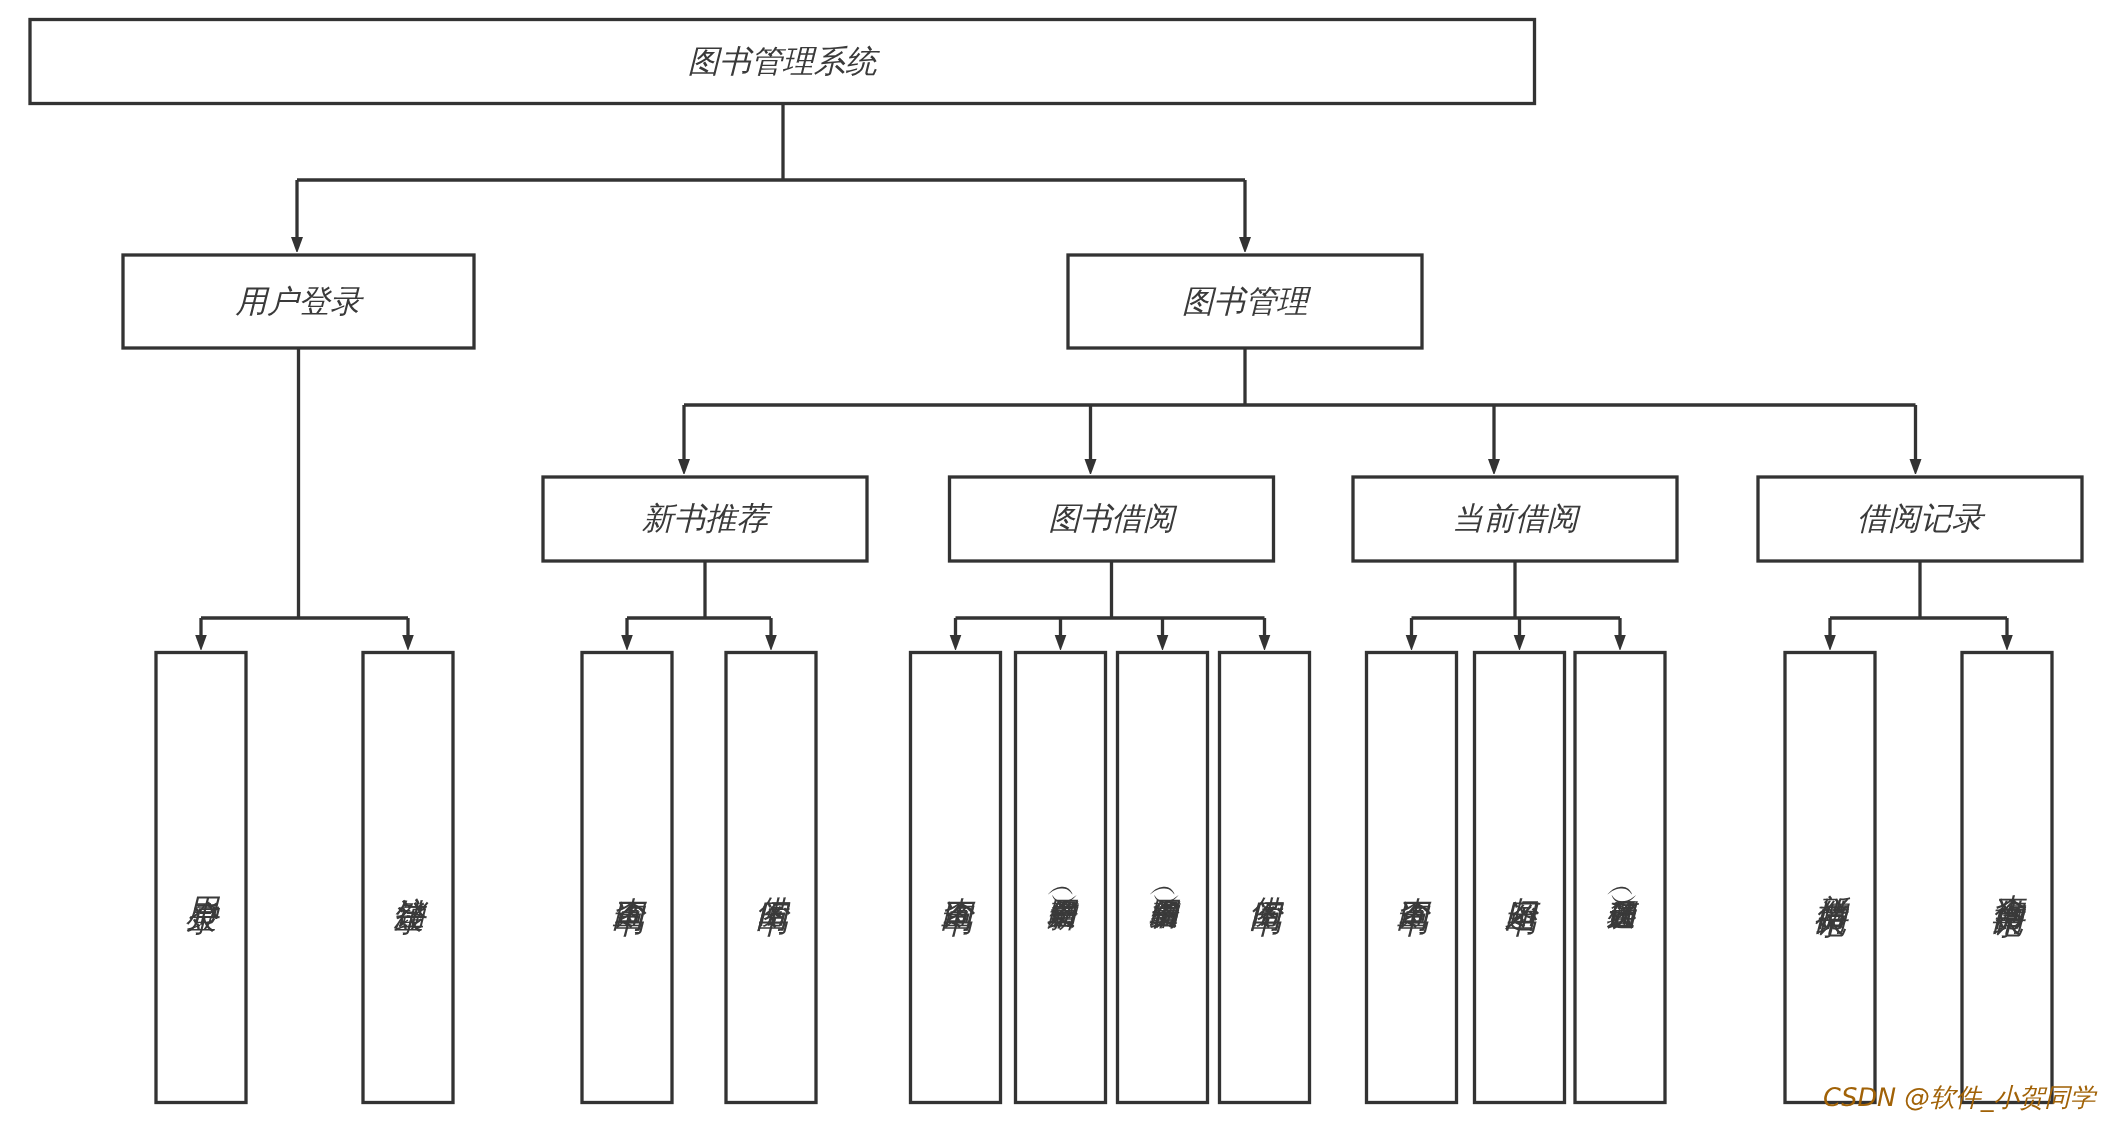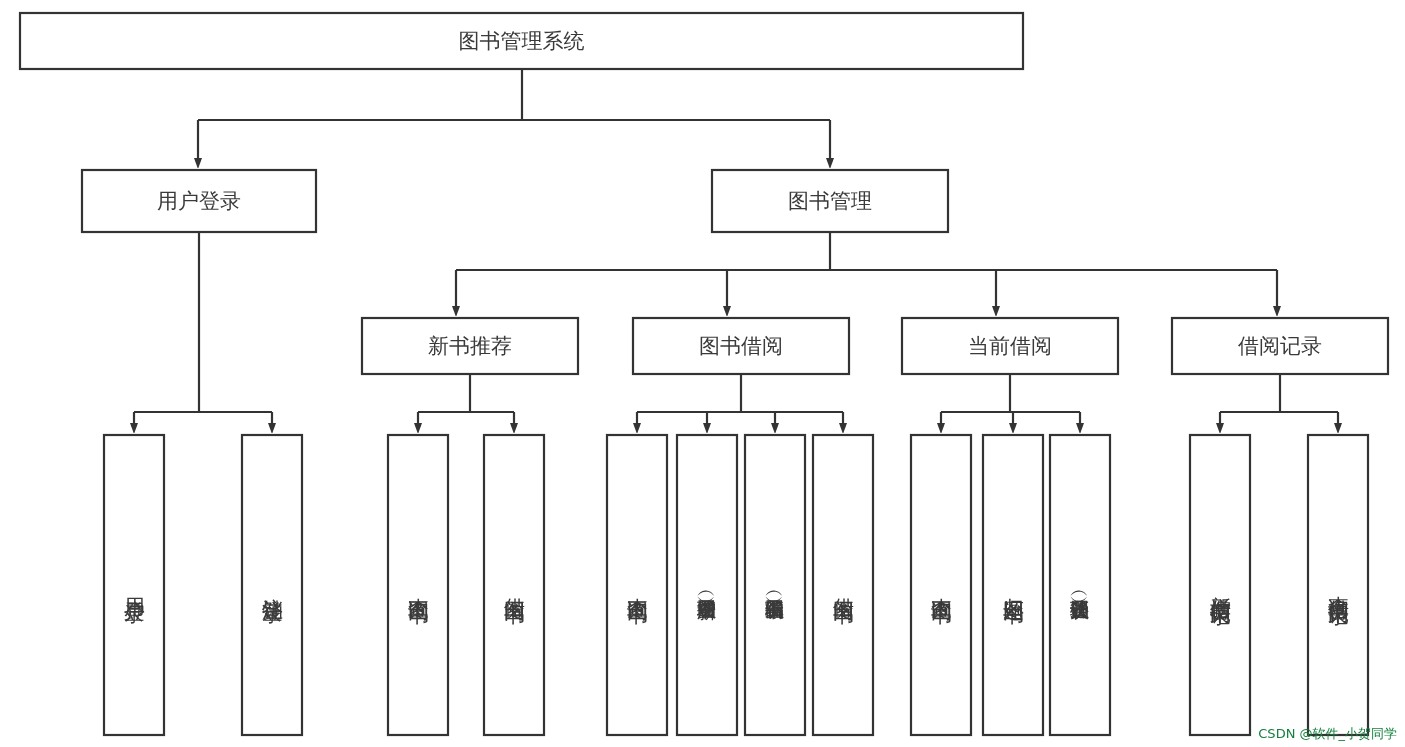--- a/index.html
+++ b/index.html
@@ -11,20 +11,21 @@
     width: 1405px;
     height: 747px;
     font-family: "DejaVu Sans", "Liberation Sans", sans-serif;
     overflow: hidden;
   }
   #diagram-root {
     position: relative;
     width: 1405px;
     height: 747px;
     background: #ffffff;
+    font-style: italic;
   }
   svg#tree-svg {
     position: absolute;
     left: 0;
     top: 0;
     width: 1405px;
     height: 747px;
     display: block;
   }
   .node-box {
@@ -64,22 +65,22 @@
     text-align: center;
     white-space: nowrap;
     pointer-events: none;
     user-select: none;
   }
   .watermark {
     position: absolute;
     right: 8px;
     bottom: 4px;
     font-family: "DejaVu Sans", "Liberation Sans", sans-serif;
-    font-size: 13px;
-    color: #15803d;
+    font-size: 17px;
+    color: #a16207;
     white-space: nowrap;
     user-select: none;
   }
 </style>
 </head>
 <body>
 
 <div id="diagram-root">
 
   <svg id="tree-svg" viewBox="0 0 1405 747">

